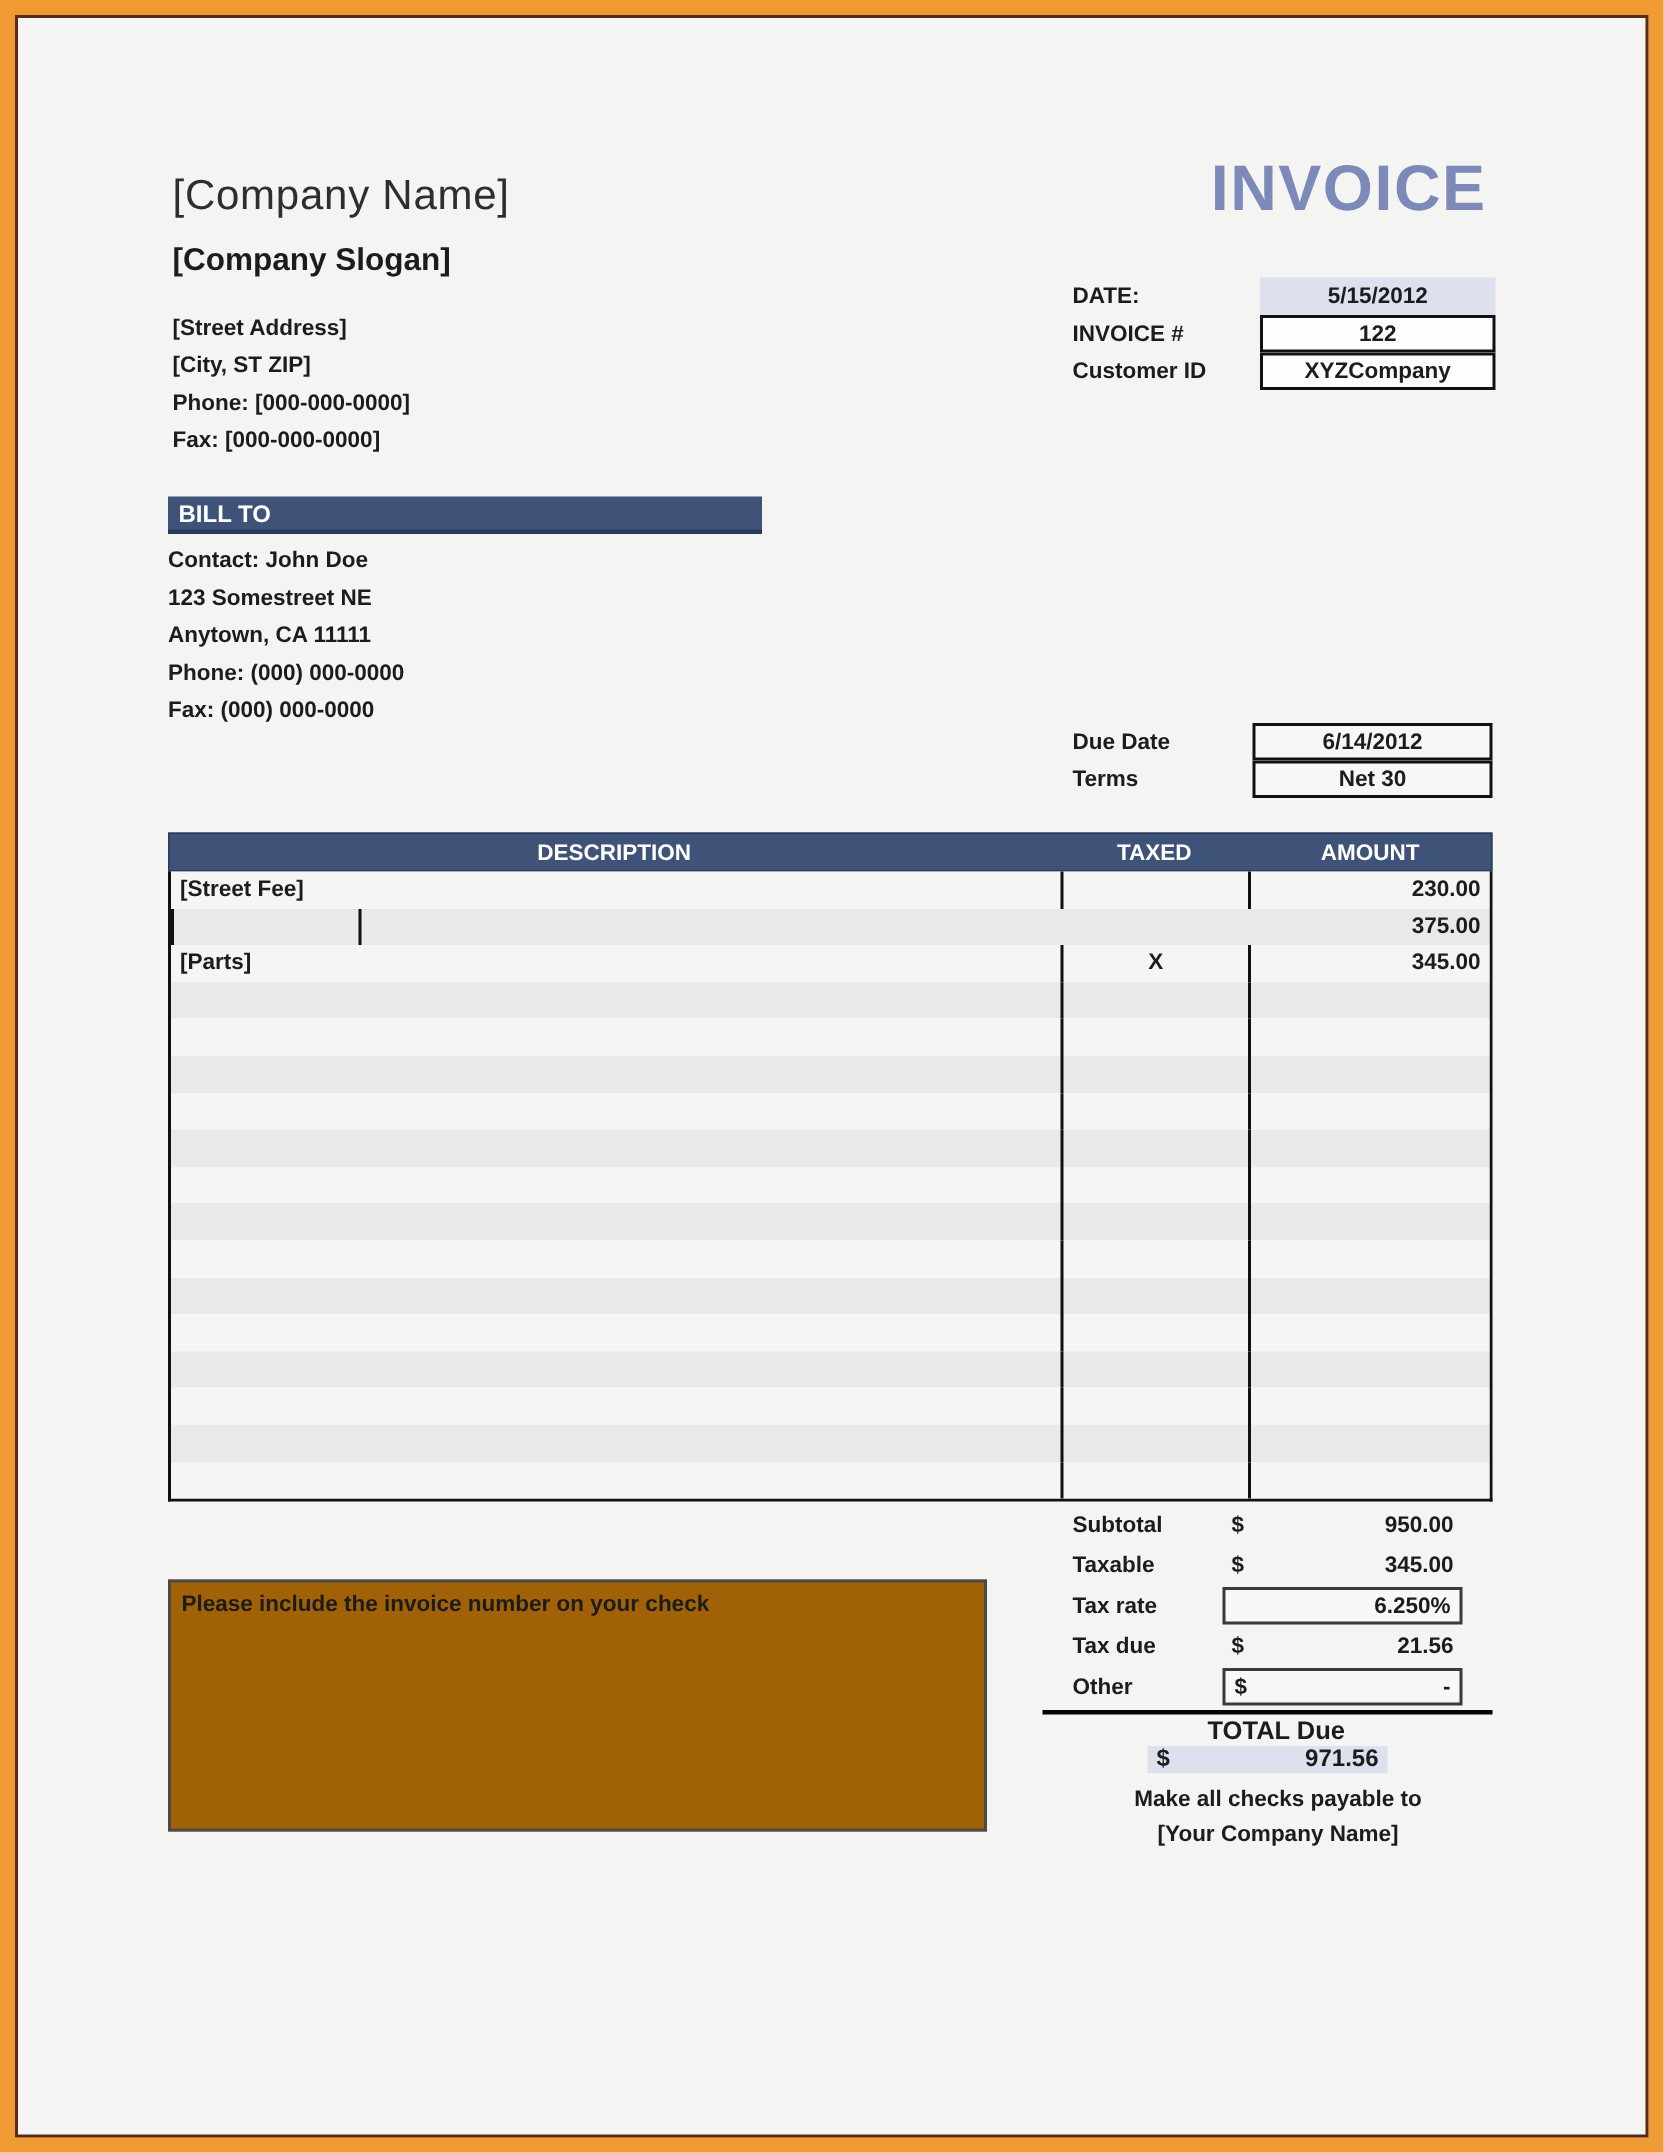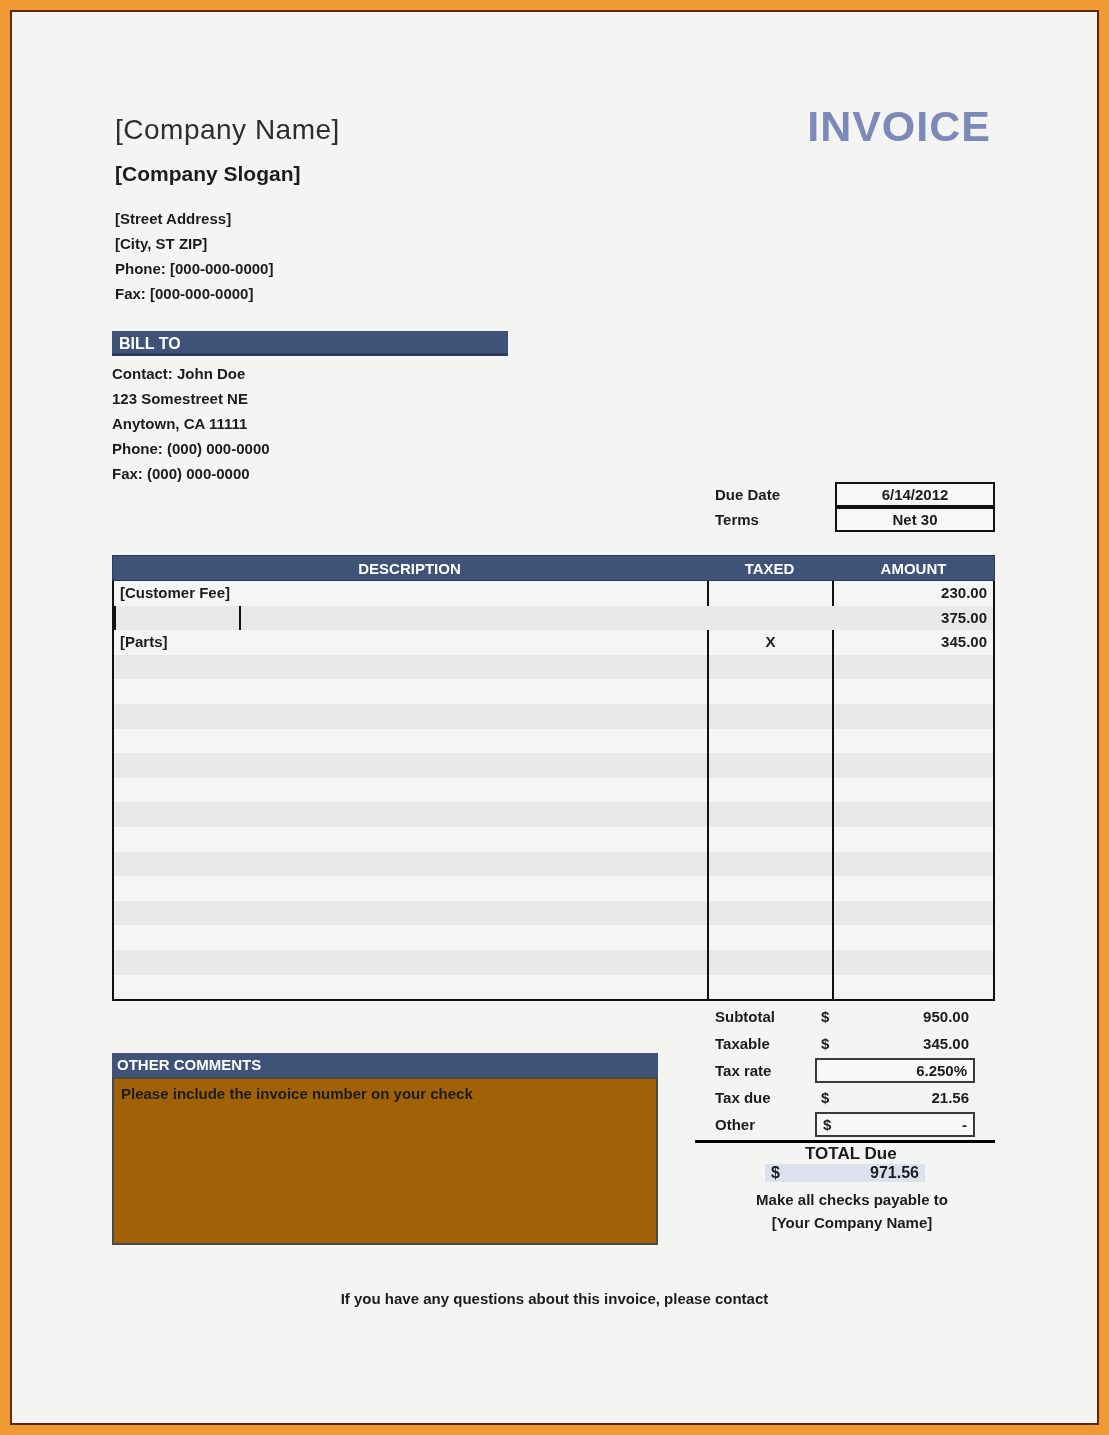--- a/index.html
+++ b/index.html
@@ -88,20 +88,34 @@
   <div class="company-slogan">[Company Slogan]</div>
   <div class="company-address">
     <div>[Street Address]</div>
     <div>[City, ST ZIP]</div>
     <div>Phone: [000-000-0000]</div>
     <div>Fax: [000-000-0000]</div>
   </div>
 
   <div class="invoice-title">INVOICE</div>
 
+  <div class="meta-block">
+    <div class="meta-row">
+      <div class="meta-label">DATE:</div>
+      <div class="meta-value shaded">5/15/2012</div>
+    </div>
+    <div class="meta-row">
+      <div class="meta-label">INVOICE #</div>
+      <div class="meta-value boxed">122</div>
+    </div>
+    <div class="meta-row">
+      <div class="meta-label">Customer ID</div>
+      <div class="meta-value boxed">XYZCompany</div>
+    </div>
+  </div>
 
   <div class="bill-to">
     <div class="section-bar">BILL TO</div>
     <div class="bill-lines">
         <div>Contact: John Doe</div>
         <div>123 Somestreet NE</div>
         <div>Anytown, CA 11111</div>
         <div>Phone: (000) 000-0000</div>
         <div>Fax: (000) 000-0000</div>
       </div>
@@ -119,21 +133,21 @@
   </div>
 
   <div class="items">
     <div class="t-header">
       <div class="th-desc">DESCRIPTION</div>
       <div class="th-taxed">TAXED</div>
       <div class="th-amt">AMOUNT</div>
     </div>
     <div class="t-body">
         <div class="t-row">
-          <div class="td-desc">[Customer Fee]</div>
+          <div class="td-desc">[Street Fee]</div>
           <div class="td-taxed"></div>
           <div class="td-amt">230.00</div>
         </div>
         <div class="t-row">
           <div class="td-taxed"></div>
           <div class="td-amt">375.00</div>
         </div>
         <div class="t-row">
           <div class="td-desc">[Parts]</div>
           <div class="td-taxed">X</div>
@@ -254,24 +268,22 @@
     <div class="grand-row">
       <div class="grand-label">TOTAL Due</div>
       <div class="grand-val">
         <span>$</span>
         <span>971.56</span>
       </div>
     </div>
   </div>
 
   <div class="comments">
-    <div class="section-bar">OTHER COMMENTS</div>
     <div class="comments-body">Please include the invoice number on your check</div>
   </div>
 
   <div class="checks-note">
     <div>Make all checks payable to</div>
     <div>[Your Company Name]</div>
   </div>
 
-  <div class="footer-note">If you have any questions about this invoice, please contact</div>
 
 </div>
 
 </body></html>

